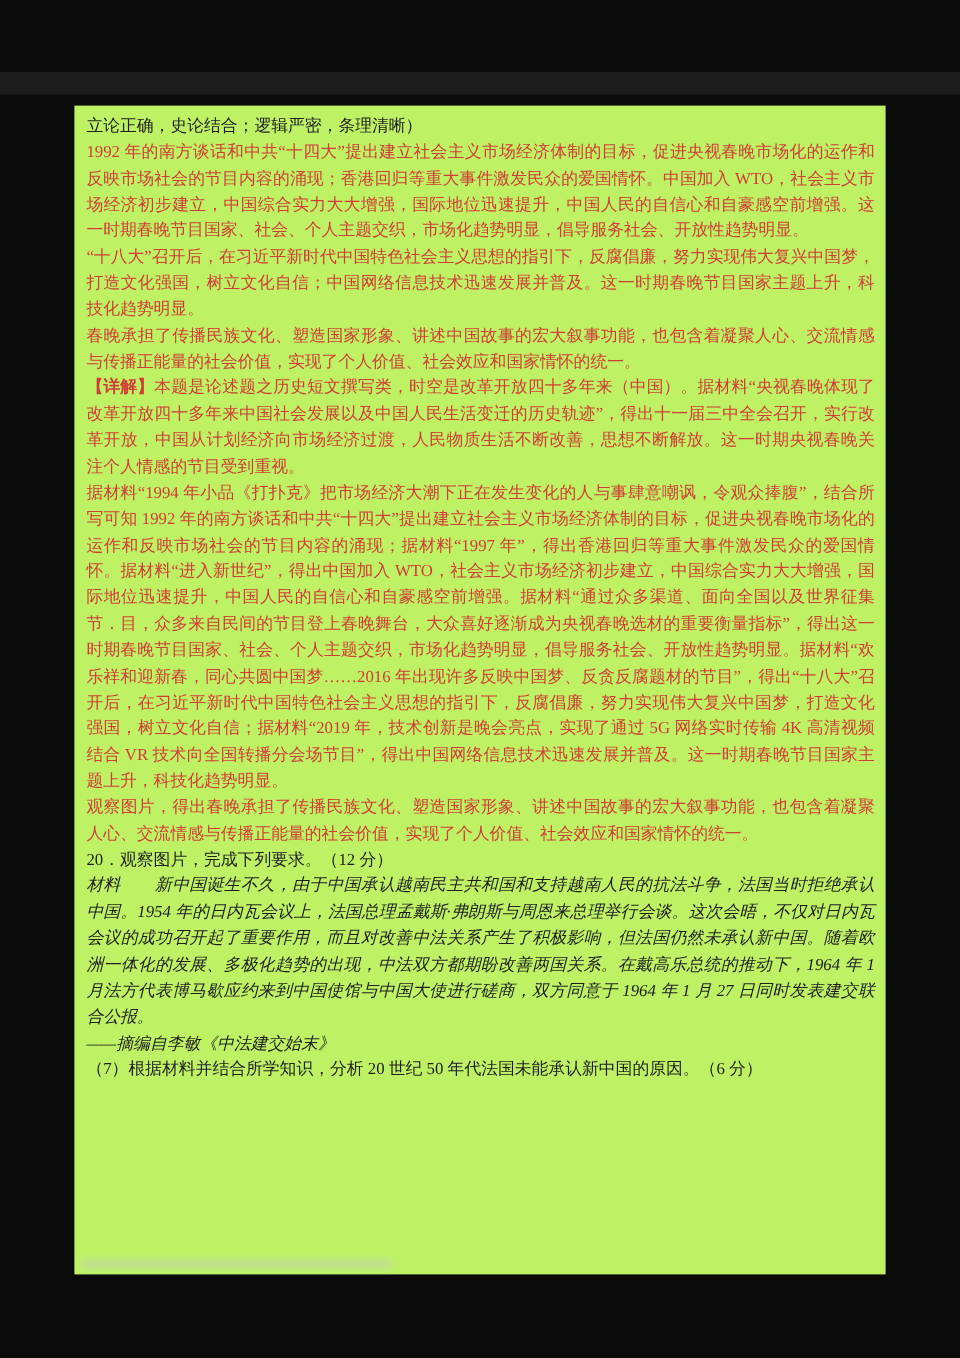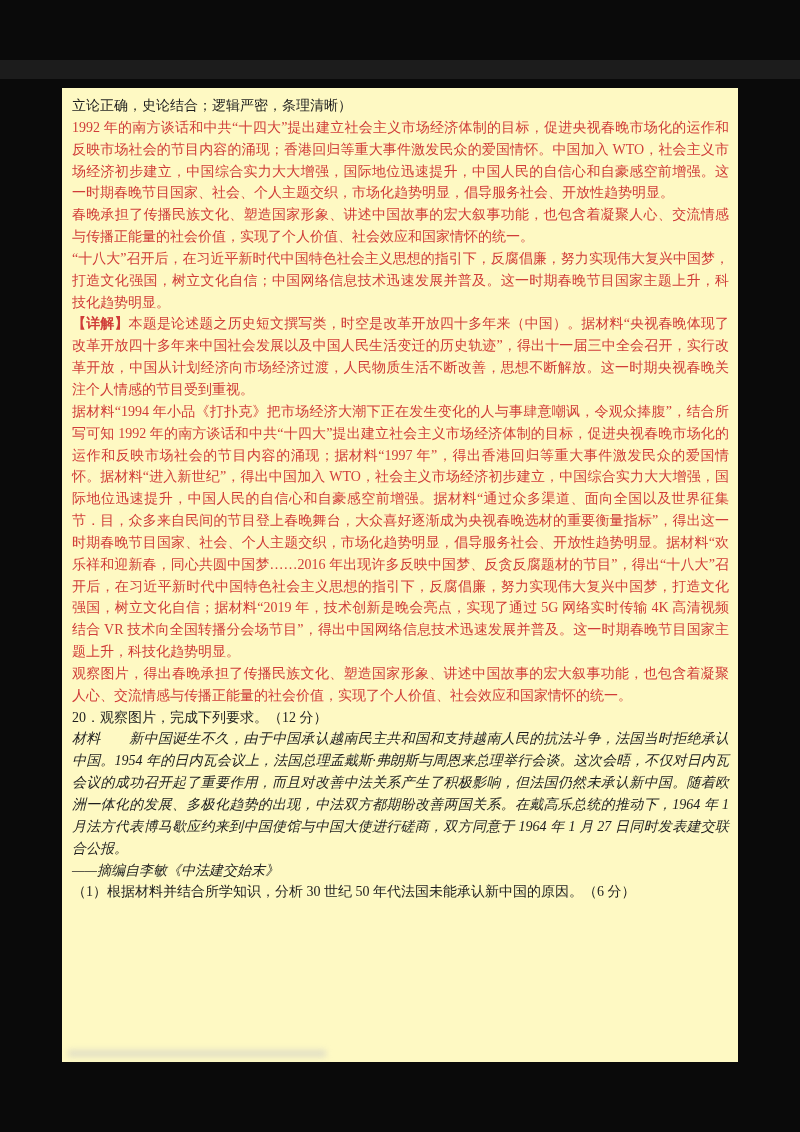--- a/index.html
+++ b/index.html
@@ -26,21 +26,21 @@
     width: 100%;
     height: 19px;
     background: #1c1c1c;
   }
   .paper {
     position: absolute;
     left: 62px;
     top: 88px;
     width: 676px;
     height: 974px;
-    background: #fef9c3;
+    background: #bef264;
   }
   .textcol {
     position: absolute;
     left: 10px;
     right: 9px;
     top: 7px;
     font-size: 14px;
     line-height: 21.85px;
     text-align: justify;
     text-justify: inter-ideograph;
@@ -73,36 +73,36 @@
   <div class="bg-band"></div>
 
   <div class="paper">
     <div class="textcol">
 
       <p class="t-black"><span class="lbl"></span><span>立论正确，史论结合；逻辑严密，条理清晰）</span></p>
 
 
       <p class="t-red"><span class="lbl"></span><span>1992 年的南方谈话和中共“十四大”提出建立社会主义市场经济体制的目标，促进央视春晚市场化的运作和反映市场社会的节目内容的涌现；香港回归等重大事件激发民众的爱国情怀。中国加入 WTO，社会主义市场经济初步建立，中国综合实力大大增强，国际地位迅速提升，中国人民的自信心和自豪感空前增强。这一时期春晚节目国家、社会、个人主题交织，市场化趋势明显，倡导服务社会、开放性趋势明显。</span></p>
 
+      <p class="t-red"><span class="lbl"></span><span>“十八大”召开后，在习近平新时代中国特色社会主义思想的指引下，反腐倡廉，努力实现伟大复兴中国梦，打造文化强国，树立文化自信；中国网络信息技术迅速发展并普及。这一时期春晚节目国家主题上升，科技化趋势明显。</span></p>
+
       <p class="t-red"><span class="lbl"></span><span>春晚承担了传播民族文化、塑造国家形象、讲述中国故事的宏大叙事功能，也包含着凝聚人心、交流情感与传播正能量的社会价值，实现了个人价值、社会效应和国家情怀的统一。</span></p>
-
-      <p class="t-red"><span class="lbl"></span><span>“十八大”召开后，在习近平新时代中国特色社会主义思想的指引下，反腐倡廉，努力实现伟大复兴中国梦，打造文化强国，树立文化自信；中国网络信息技术迅速发展并普及。这一时期春晚节目国家主题上升，科技化趋势明显。</span></p>
 
       <p class="t-red"><span class="lbl">【详解】</span><span>本题是论述题之历史短文撰写类，时空是改革开放四十多年来（中国）。据材料“央视春晚体现了改革开放四十多年来中国社会发展以及中国人民生活变迁的历史轨迹”，得出十一届三中全会召开，实行改革开放，中国从计划经济向市场经济过渡，人民物质生活不断改善，思想不断解放。这一时期央视春晚关注个人情感的节目受到重视。</span></p>
 
       <p class="t-red"><span class="lbl"></span><span>据材料“1994 年小品《打扑克》把市场经济大潮下正在发生变化的人与事肆意嘲讽，令观众捧腹”，结合所写可知 1992 年的南方谈话和中共“十四大”提出建立社会主义市场经济体制的目标，促进央视春晚市场化的运作和反映市场社会的节目内容的涌现；据材料“1997 年”，得出香港回归等重大事件激发民众的爱国情怀。据材料“进入新世纪”，得出中国加入 WTO，社会主义市场经济初步建立，中国综合实力大大增强，国际地位迅速提升，中国人民的自信心和自豪感空前增强。据材料“通过众多渠道、面向全国以及世界征集节．目，众多来自民间的节目登上春晚舞台，大众喜好逐渐成为央视春晚选材的重要衡量指标”，得出这一时期春晚节目国家、社会、个人主题交织，市场化趋势明显，倡导服务社会、开放性趋势明显。据材料“欢乐祥和迎新春，同心共圆中国梦……2016 年出现许多反映中国梦、反贪反腐题材的节目”，得出“十八大”召开后，在习近平新时代中国特色社会主义思想的指引下，反腐倡廉，努力实现伟大复兴中国梦，打造文化强国，树立文化自信；据材料“2019 年，技术创新是晚会亮点，实现了通过 5G 网络实时传输 4K 高清视频结合 VR 技术向全国转播分会场节目”，得出中国网络信息技术迅速发展并普及。这一时期春晚节目国家主题上升，科技化趋势明显。</span></p>
 
       <p class="t-red"><span class="lbl"></span><span>观察图片，得出春晚承担了传播民族文化、塑造国家形象、讲述中国故事的宏大叙事功能，也包含着凝聚人心、交流情感与传播正能量的社会价值，实现了个人价值、社会效应和国家情怀的统一。</span></p>
 
       <p class="t-black"><span class="lbl"></span><span>20．观察图片，完成下列要求。（12 分）</span></p>
 
       <p class="t-kai"><span class="lbl"></span><span>材料　　新中国诞生不久，由于中国承认越南民主共和国和支持越南人民的抗法斗争，法国当时拒绝承认中国。1954 年的日内瓦会议上，法国总理孟戴斯·弗朗斯与周恩来总理举行会谈。这次会晤，不仅对日内瓦会议的成功召开起了重要作用，而且对改善中法关系产生了积极影响，但法国仍然未承认新中国。随着欧洲一体化的发展、多极化趋势的出现，中法双方都期盼改善两国关系。在戴高乐总统的推动下，1964 年 1 月法方代表博马歇应约来到中国使馆与中国大使进行磋商，双方同意于 1964 年 1 月 27 日同时发表建交联合公报。</span></p>
 
       <p class="t-kai right"><span class="lbl"></span><span>——摘编自李敏《中法建交始末》</span></p>
 
-      <p class="t-black"><span class="lbl"></span><span>（1）根据材料并结合所学知识，分析 30 世纪 50 年代法国未能承认新中国的原因。（6 分）</span></p>
+      <p class="t-black"><span class="lbl"></span><span>（7）根据材料并结合所学知识，分析 20 世纪 50 年代法国未能承认新中国的原因。（6 分）</span></p>
 
 
 
     </div>
     <div class="smudge"></div>
   </div>
 </div>
 
 </body></html>

